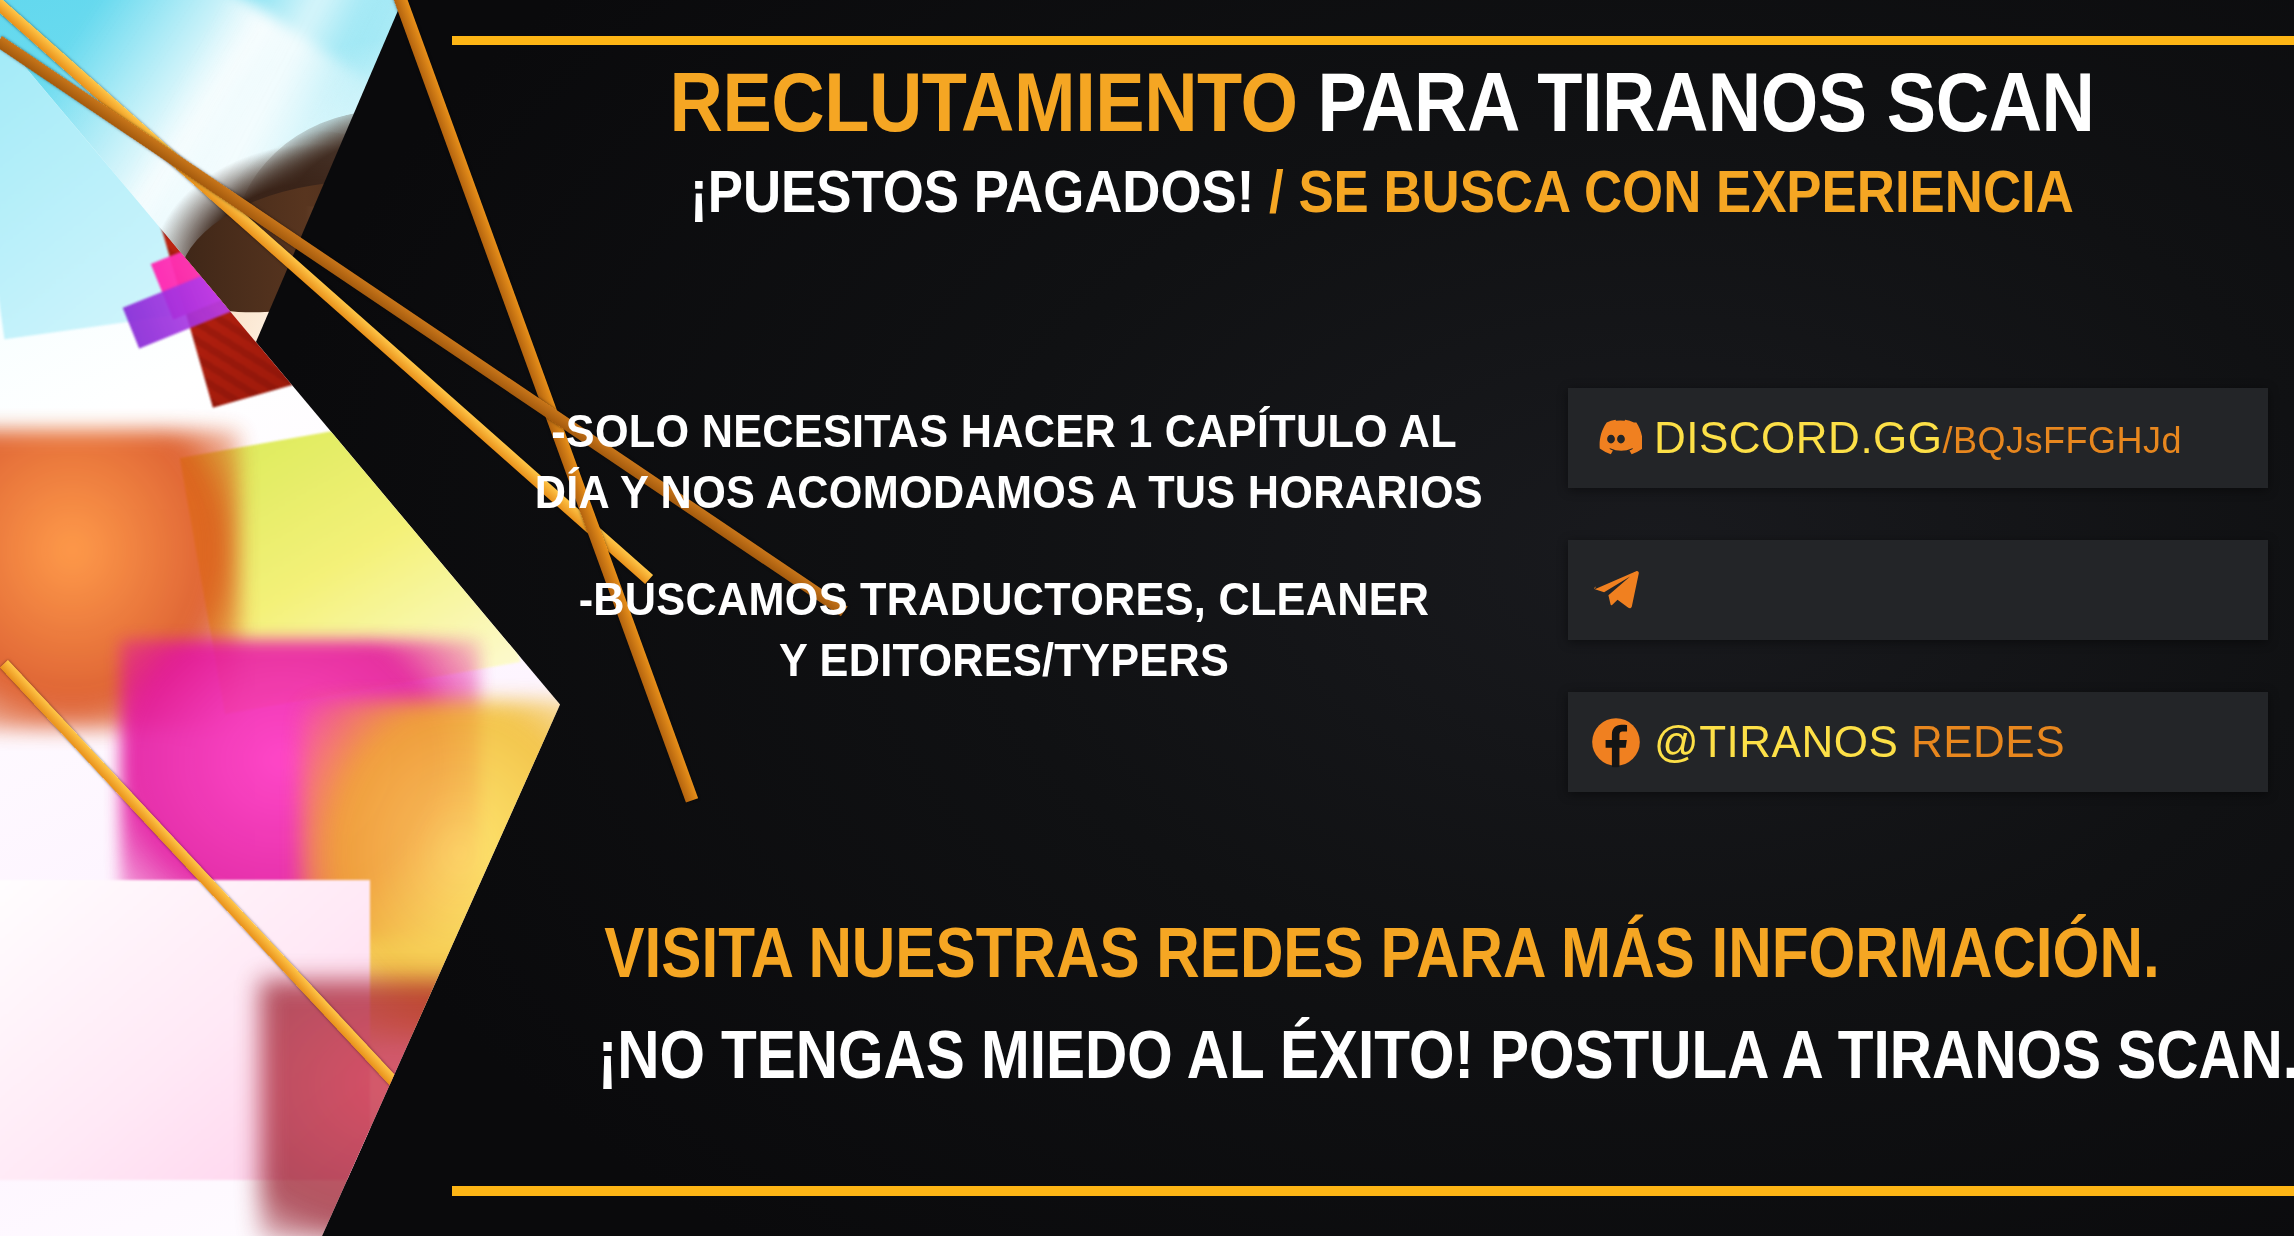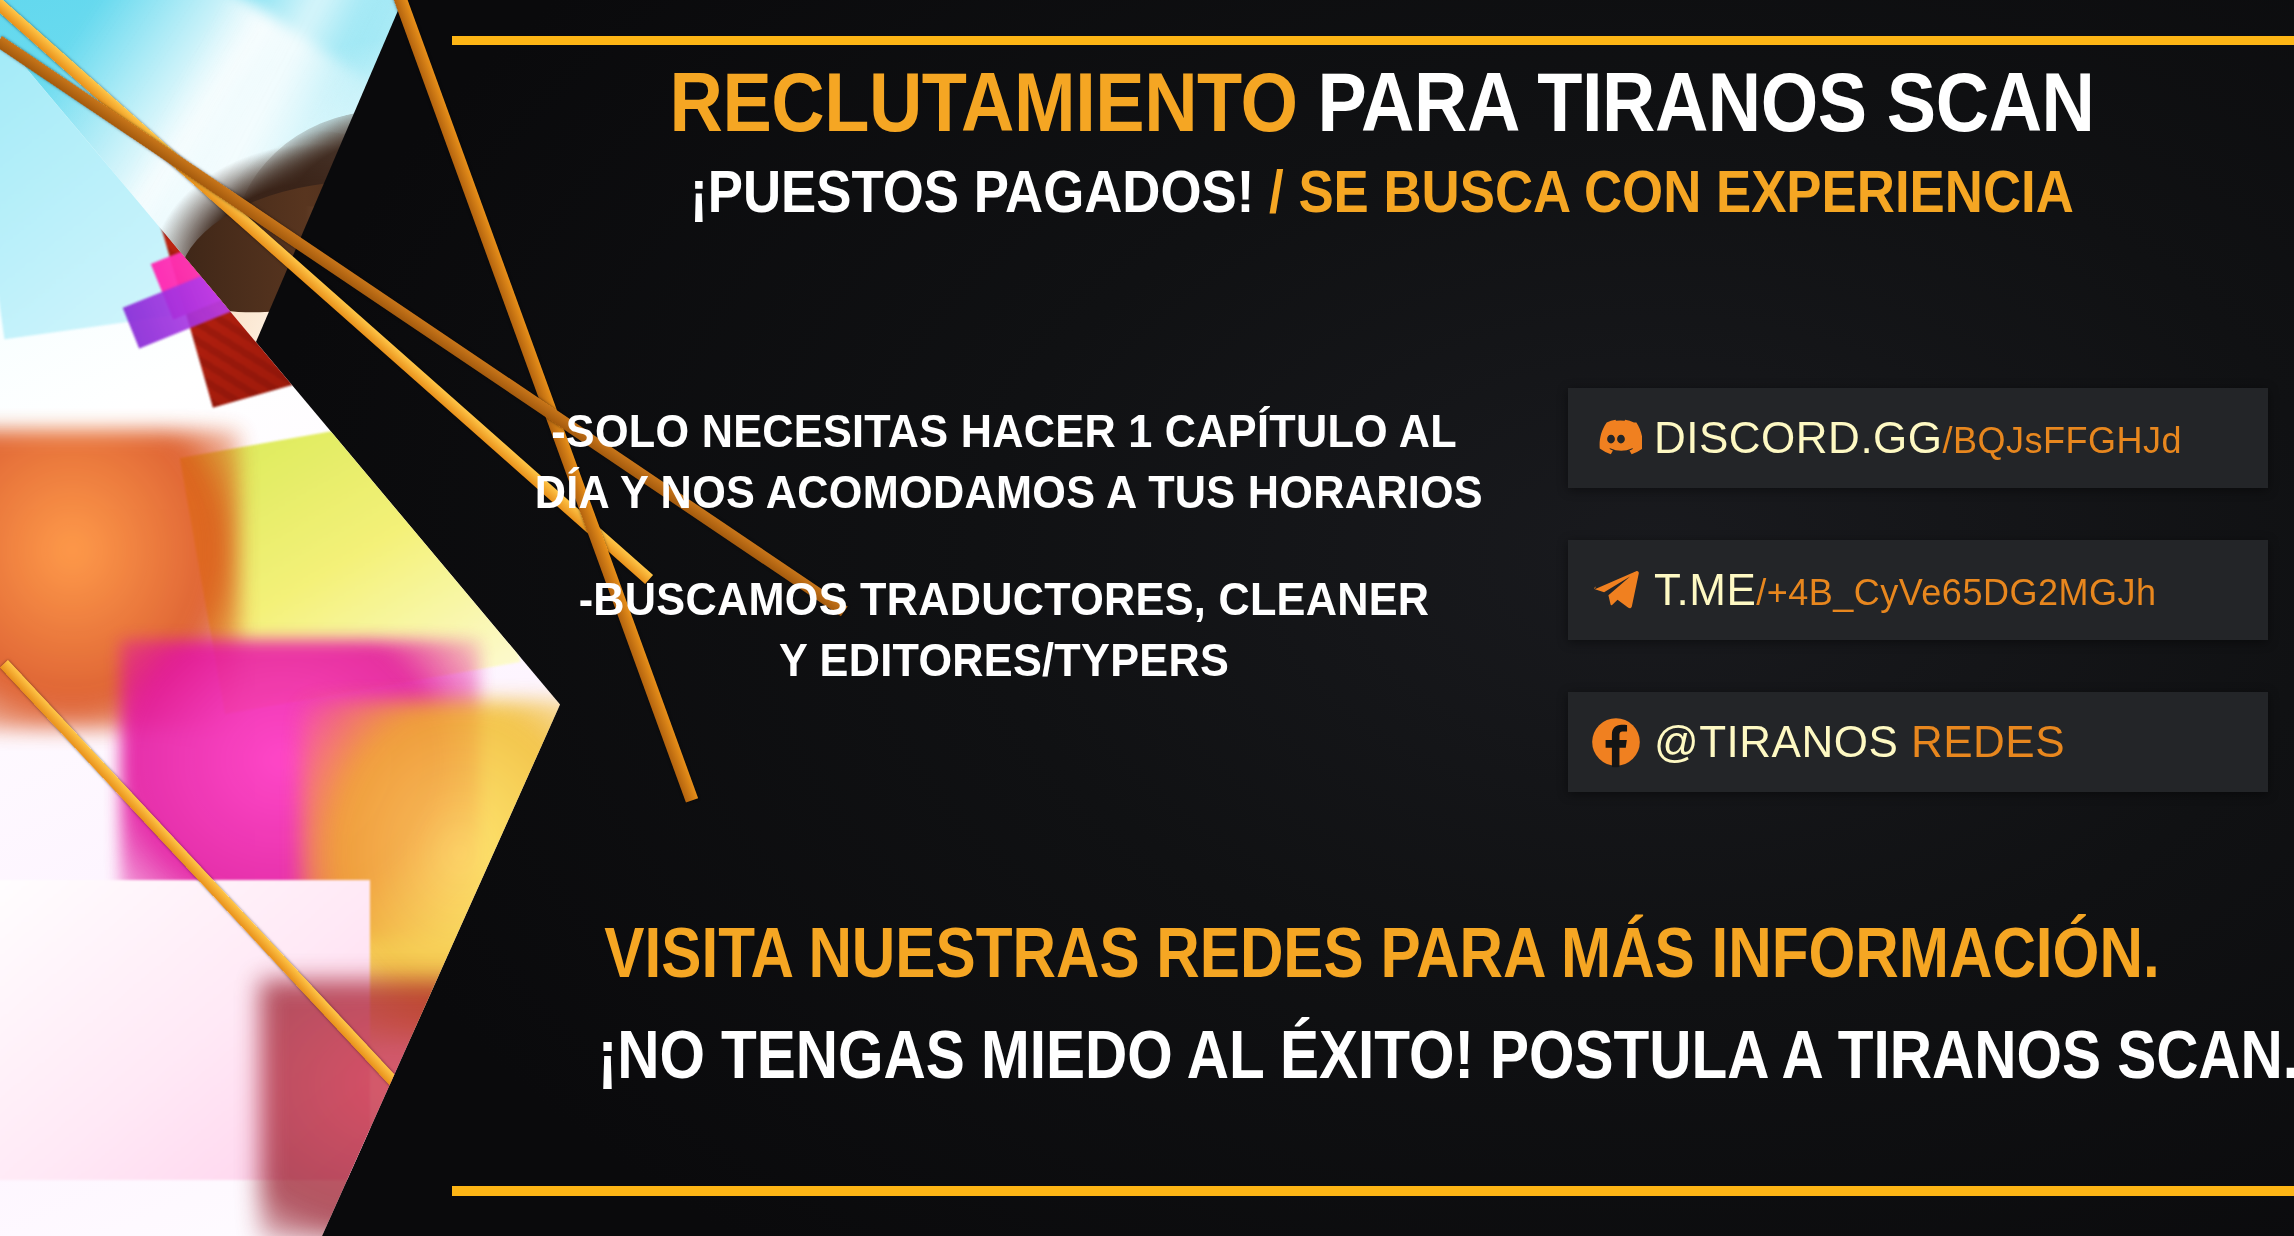--- a/index.html
+++ b/index.html
@@ -209,21 +209,21 @@
     display:flex; align-items:center; justify-content:center;
   }
   .card .txt {
     font-family:"Liberation Sans", sans-serif;
     font-weight:400;
     font-size:44px;
     letter-spacing:0.5px;
     white-space:nowrap;
     line-height:1;
   }
-  .card .txt .w { color:#fef9c3; }
+  .card .txt .w { color:#fde047; }
   .card .txt .o { color:#E8871E;margin-top:47px; }
   .card .txt .sm { font-size:36px; }
 
   
   .cta {
     position:absolute;
     left:0; top:916px; width:1824px;
     text-align:center;
     font-family:"Liberation Sans Narrow","Liberation Sans", sans-serif;
     font-weight:700;
@@ -392,21 +392,20 @@
         </span>
         <span class="txt"><span class="w">DISCORD.GG</span><span class="o sm">/BQJsFFGHJd</span></span>
       </div>
 
       <div class="card">
         <span class="ico">
           <svg width="52" height="52" viewBox="0 0 24 24" aria-hidden="true">
             <path fill="#F08020" d="M2.2 11.6 21.3 3.3c.7-.3 1.4.3 1.2 1.1l-3.2 15.2c-.2.8-1 1-1.6.6l-5-3.7-2.5 2.4c-.3.3-.6.2-.7-.2l-1-4.3 10-8.6-12 7.2-3.9-1.2c-.8-.2-.8-1 .1-1.4z"></path>
           </svg>
         </span>
-        <span class="txt"><span class="w">T.ME</span><span class="o sm">/+4B_CyVe65DG2MGJh</span></span>
       </div>
 
       <div class="card">
         <span class="ico">
           <svg width="52" height="52" viewBox="0 0 24 24" aria-hidden="true">
             <circle cx="12" cy="12" r="11" fill="#F08020"></circle>
             <path fill="#141414" d="M13.6 23.4V14.6h2.9l.5-3.5h-3.4V8.9c0-1 .3-1.7 1.7-1.7h1.8V4.1c-.3 0-1.4-.1-2.6-.1-2.6 0-4.4 1.6-4.4 4.5v2.6H7.2v3.5h2.9v8.9c.6.1 1.2.1 1.9.1.6 0 1.1 0 1.6-.2z"></path>
           </svg>
         </span>
         <span class="txt"><span class="w">@TIRANOS</span><span class="o"> REDES</span></span>

